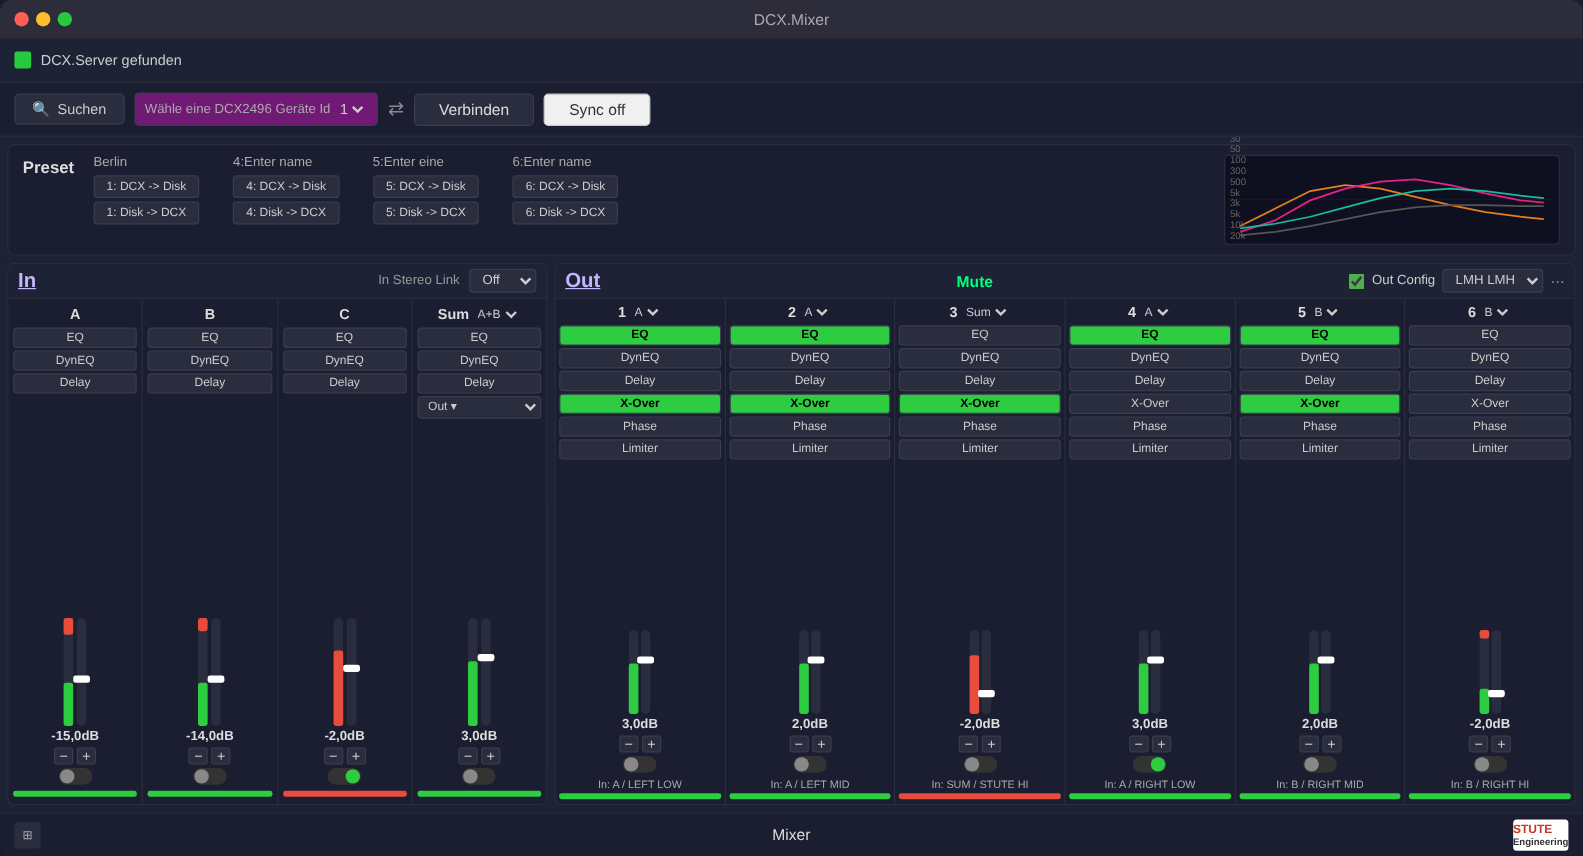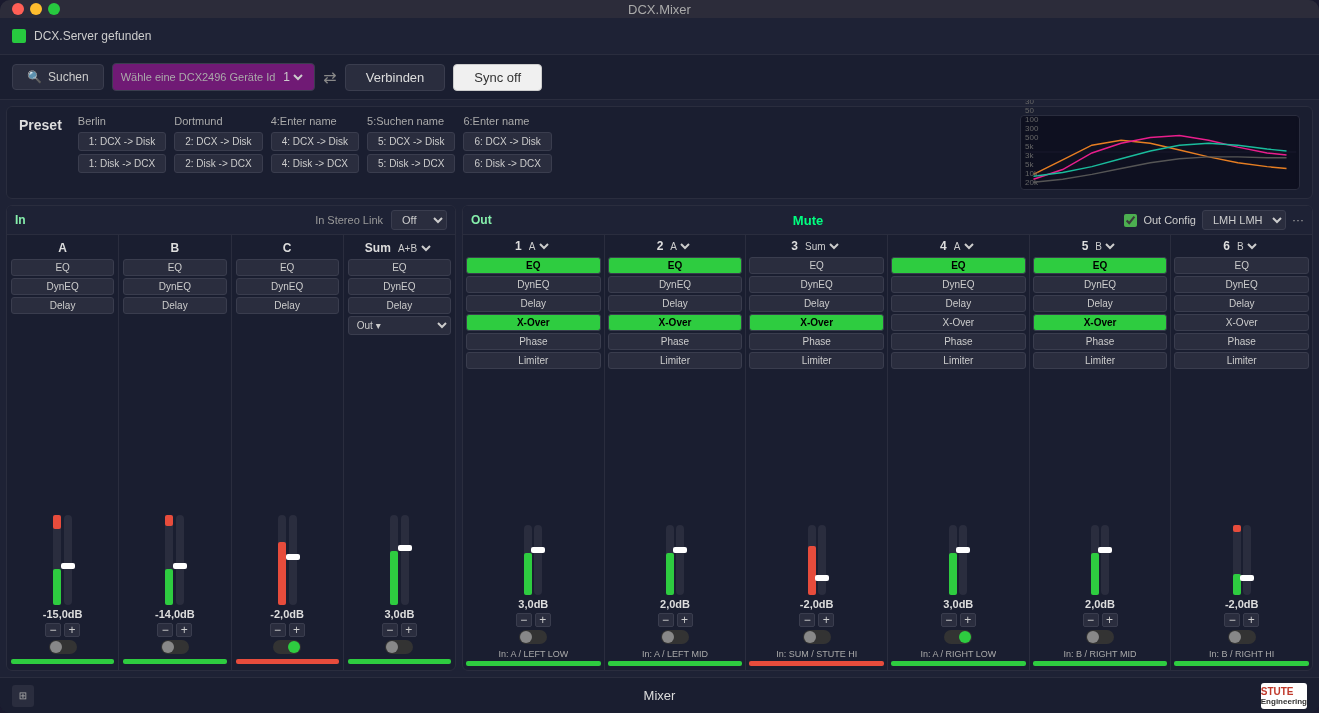--- a/index.html
+++ b/index.html
@@ -16,21 +16,21 @@
       width: 1319px;
       height: 713px;
       background: #1e2235;
       border-radius: 10px;
       overflow: hidden;
       display: flex;
       flex-direction: column;
     }
     .titlebar {
       background: #2c2c3a;
-      height: 18px;
+      height: 32px;
       display: flex;
       align-items: center;
       justify-content: center;
       position: relative;
       flex-shrink: 0;
     }
     .titlebar-buttons {
       position: absolute;
       left: 12px;
       display: flex;
@@ -147,21 +147,21 @@
     }
     .preset-label {
       color: #ddd;
       font-size: 14px;
       font-weight: 600;
       margin-top: 2px;
       white-space: nowrap;
     }
     .preset-groups {
       display: flex;
-      gap: 8px;
+      gap: 28px;
       flex: 1;
     }
     .preset-group {
       display: flex;
       flex-direction: column;
       gap: 3px;
     }
     .preset-group-name {
       color: #aaa;
       font-size: 11px;
@@ -216,23 +216,24 @@
     .out-section { flex: 1; }
     .section-header {
       display: flex;
       align-items: center;
       padding: 4px 8px;
       background: #1e2235;
       border-bottom: 1px solid #2a2d3e;
       gap: 8px;
     }
     .section-title {
-      color: #86efac;
-      font-size: 12px;
+      color: #c4b5fd;
+      font-size: 17px;
       font-weight: 600;
+      text-decoration: underline;
     }
     .stereo-link-label { color: #999; font-size: 11px; margin-left: auto; }
     .mini-select {
       background: #2a2d3e;
       border: 1px solid #3a3d4e;
       color: #ccc;
       padding: 2px 6px;
       border-radius: 3px;
       font-size: 11px;
       cursor: pointer;
@@ -503,31 +504,26 @@
     <div class="preset-section">
       <span class="preset-label">Preset</span>
       <div class="preset-groups">
 
         <div class="preset-group">
           <span class="preset-group-name">Berlin</span>
           <button class="preset-btn">1: DCX -&gt; Disk</button>
           <button class="preset-btn">1: Disk -&gt; DCX</button>
         </div>
         <div class="preset-group">
-          <span class="preset-group-name">Dortmund</span>
-          <button class="preset-btn">2: DCX -&gt; Disk</button>
-          <button class="preset-btn">2: Disk -&gt; DCX</button>
-        </div>
-        <div class="preset-group">
           <span class="preset-group-name">4:Enter name</span>
           <button class="preset-btn">4: DCX -&gt; Disk</button>
           <button class="preset-btn">4: Disk -&gt; DCX</button>
         </div>
         <div class="preset-group">
-          <span class="preset-group-name">5:Suchen name</span>
+          <span class="preset-group-name">5:Enter eine</span>
           <button class="preset-btn">5: DCX -&gt; Disk</button>
           <button class="preset-btn">5: Disk -&gt; DCX</button>
         </div>
         <div class="preset-group">
           <span class="preset-group-name">6:Enter name</span>
           <button class="preset-btn">6: DCX -&gt; Disk</button>
           <button class="preset-btn">6: Disk -&gt; DCX</button>
         </div>
       </div>
 

